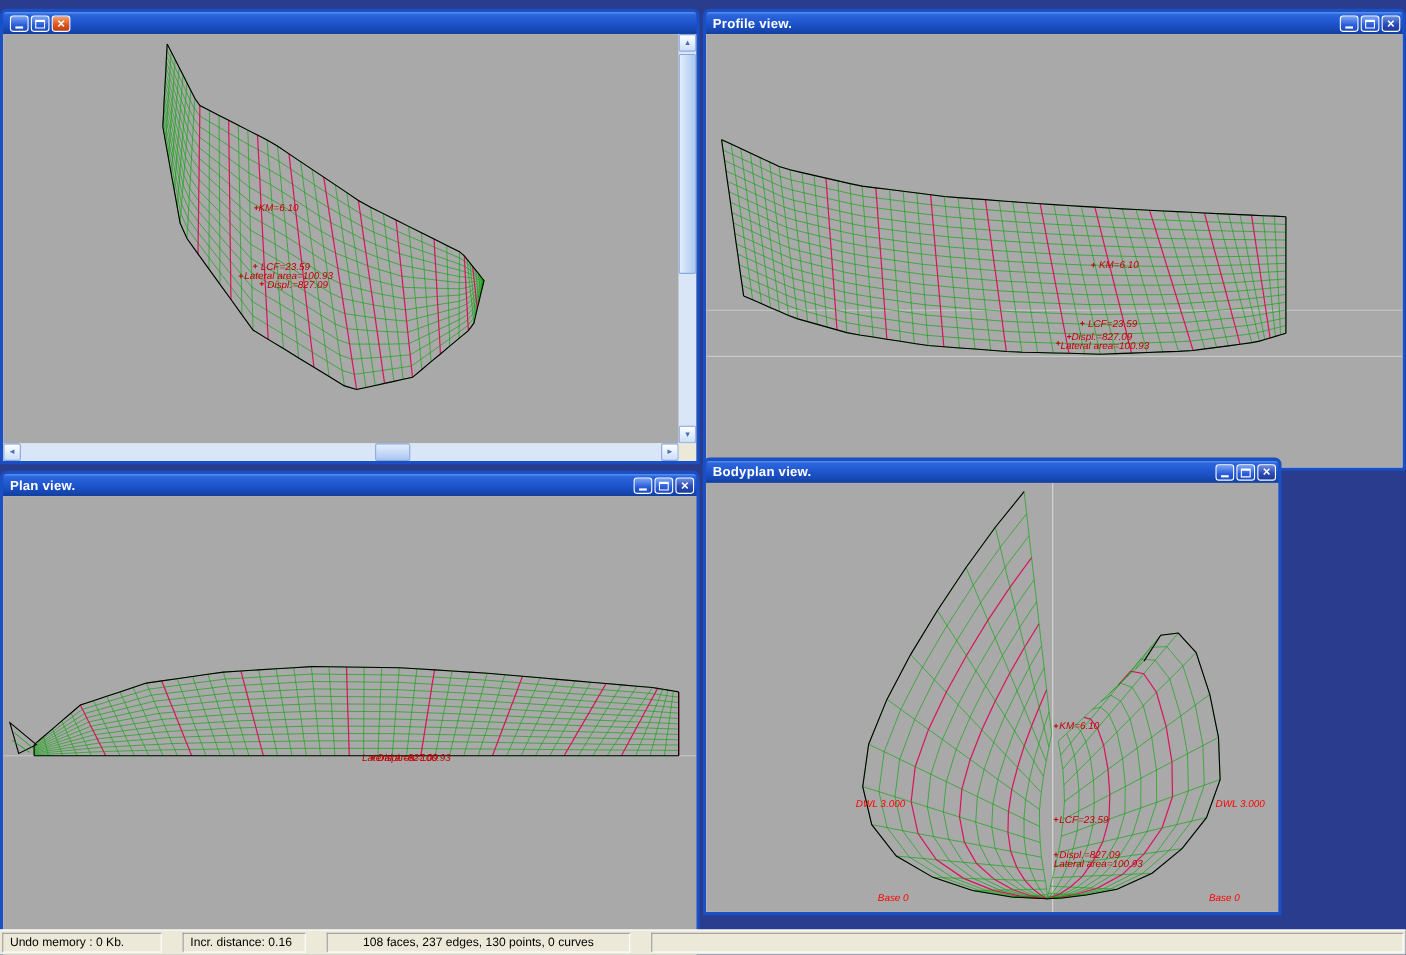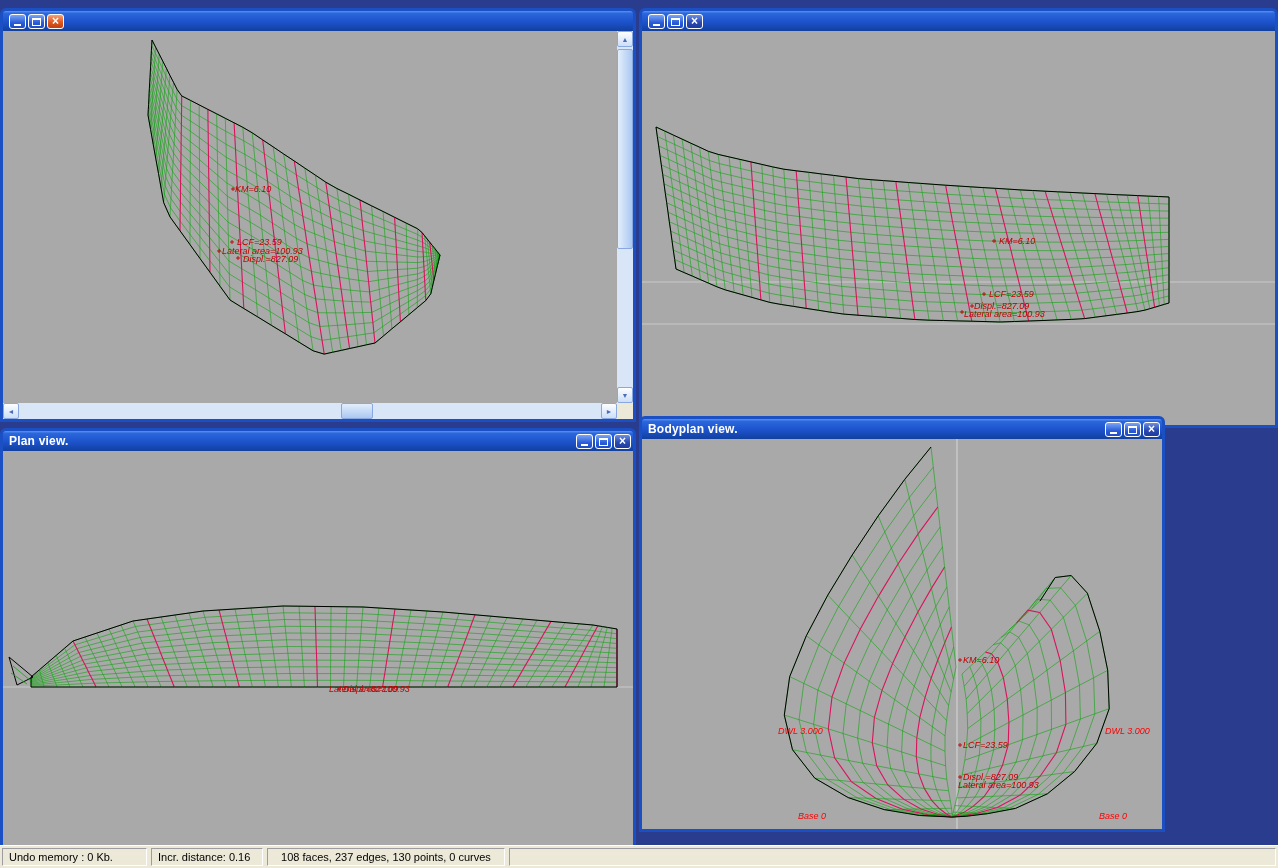--- a/index.html
+++ b/index.html
@@ -52,27 +52,27 @@
   .thumb-v{left:0;top:18px;width:16px;height:200px;}
   .thumb-h{top:0;left:338px;width:32px;height:16px;background:linear-gradient(180deg,#E3EEFC,#ABC8F2);}
   .corner{position:absolute;right:0;bottom:0;width:16px;height:16px;background:#ECE9D8;}
   
   .ann{font-size:9px;font-family:"Liberation Sans",sans-serif;fill:var(--ann,#C00000);}
   .ann-b{font-size:9px;font-family:"Liberation Sans",sans-serif;fill:var(--annb,#FF0000);}
   
   .statusbar{
     position:absolute;left:0;top:845px;width:1278px;height:23px;
     background:#ECE9D8;border-top:1px solid #FFFFFF;box-sizing:border-box;
-    display:flex;align-items:stretch;padding:2px;gap:4px;font-size:11px;color:#000;
+    display:flex;align-items:stretch;padding:2px;gap:19px;font-size:11px;color:#000;
   }
   .panel{
     box-sizing:border-box;border:1px solid;border-color:#9D9DA1 #FFFFFF #FFFFFF #9D9DA1;
     display:flex;align-items:center;padding:0 6px;white-space:nowrap;overflow:hidden;
   }
-  .p1{width:145px;} .p2{width:112px;} .p3{width:238px;justify-content:center;} .p4{flex:1;}
+  .p1{width:145px;} .p2{width:112px;} .p3{width:276px;justify-content:center;} .p4{flex:1;}
 </style>
 </head>
 <body>
 
 <div class="win" style="left:0;top:8px;width:636px;height:414px;">
   <div class="titlebar">
     <span class="btns">
       <span class="tbtn">
           <span class="g-min"></span>
         </span>
@@ -169,20 +169,21 @@
       <div class="sb-btn sb-left">◄</div>
       <div class="sb-thumb thumb-h"></div>
       <div class="sb-btn sb-right">►</div>
     </div>
     <div class="corner"></div>
   </div>
 </div>
 
 <div class="win" style="left:639px;top:8px;width:639px;height:420px;">
   <div class="titlebar">
+    <span class="title">Profile view.</span>
     <span class="btns">
       <span class="tbtn">
           <span class="g-min"></span>
         </span>
       <span class="tbtn">
           <span class="g-max"></span>
         </span>
       <span class="tbtn close-inactive">
           <span class="g-close">×</span>
         </span>

